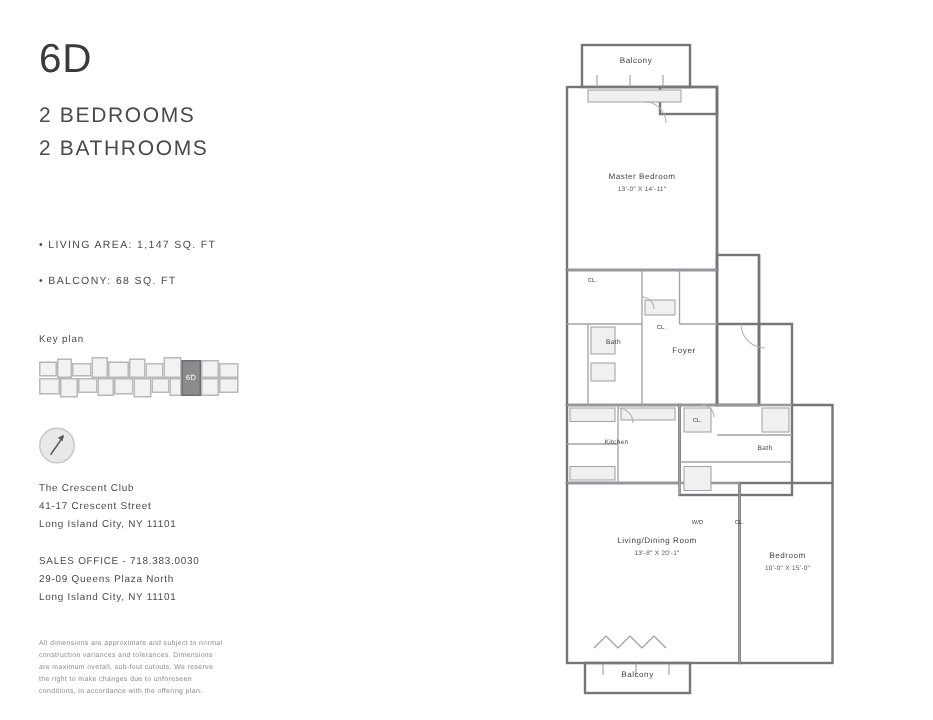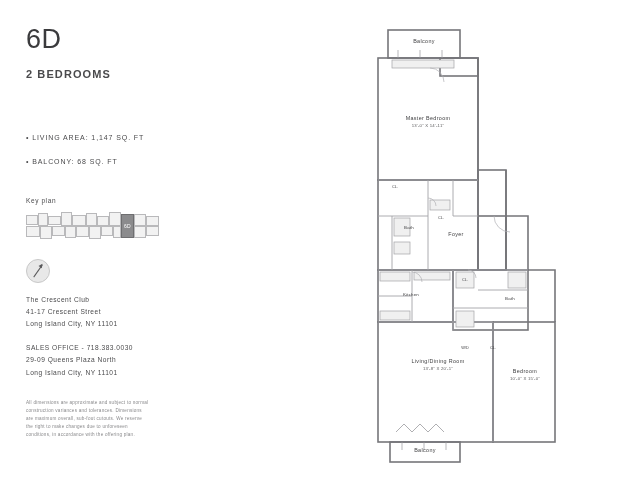--- a/index.html
+++ b/index.html
@@ -30,25 +30,24 @@
   }
   .unit-code {
     font-size: 27px;
     letter-spacing: 0.5px;
     font-weight: 400;
     line-height: 1;
     margin: 0 0 13px 0;
     color: #3b3b3d;
   }
   .unit-sub {
-    font-size: 11px;
+    font-size: 14px;
     letter-spacing: 1.1px;
     line-height: 1.55;
     color: #4a4a4c;
-    font-weight: bold;
   }
   .areas {
     margin-top: 50px;
     font-size: 7px;
     letter-spacing: 0.9px;
     line-height: 1.4;
     color: #4a4a4c;
   }
   .areas div { margin-bottom: 14px; }
 
@@ -176,20 +175,21 @@
 </head>
 <body>
 
 <div class="page">
 
   <div class="info">
 
     <div class="unit-code">6D</div>
 
     <div class="unit-sub">2 BEDROOMS</div>
+    <div class="unit-sub">2 BATHROOMS</div>
 
     <div class="areas">
       <div>• LIVING AREA: 1,147 SQ. FT</div>
       <div>• BALCONY: 68 SQ. FT</div>
     </div>
 
     <div class="keyplan-label">Key plan</div>
 
     <div class="keyplan">
       <div class="kp-grid">

